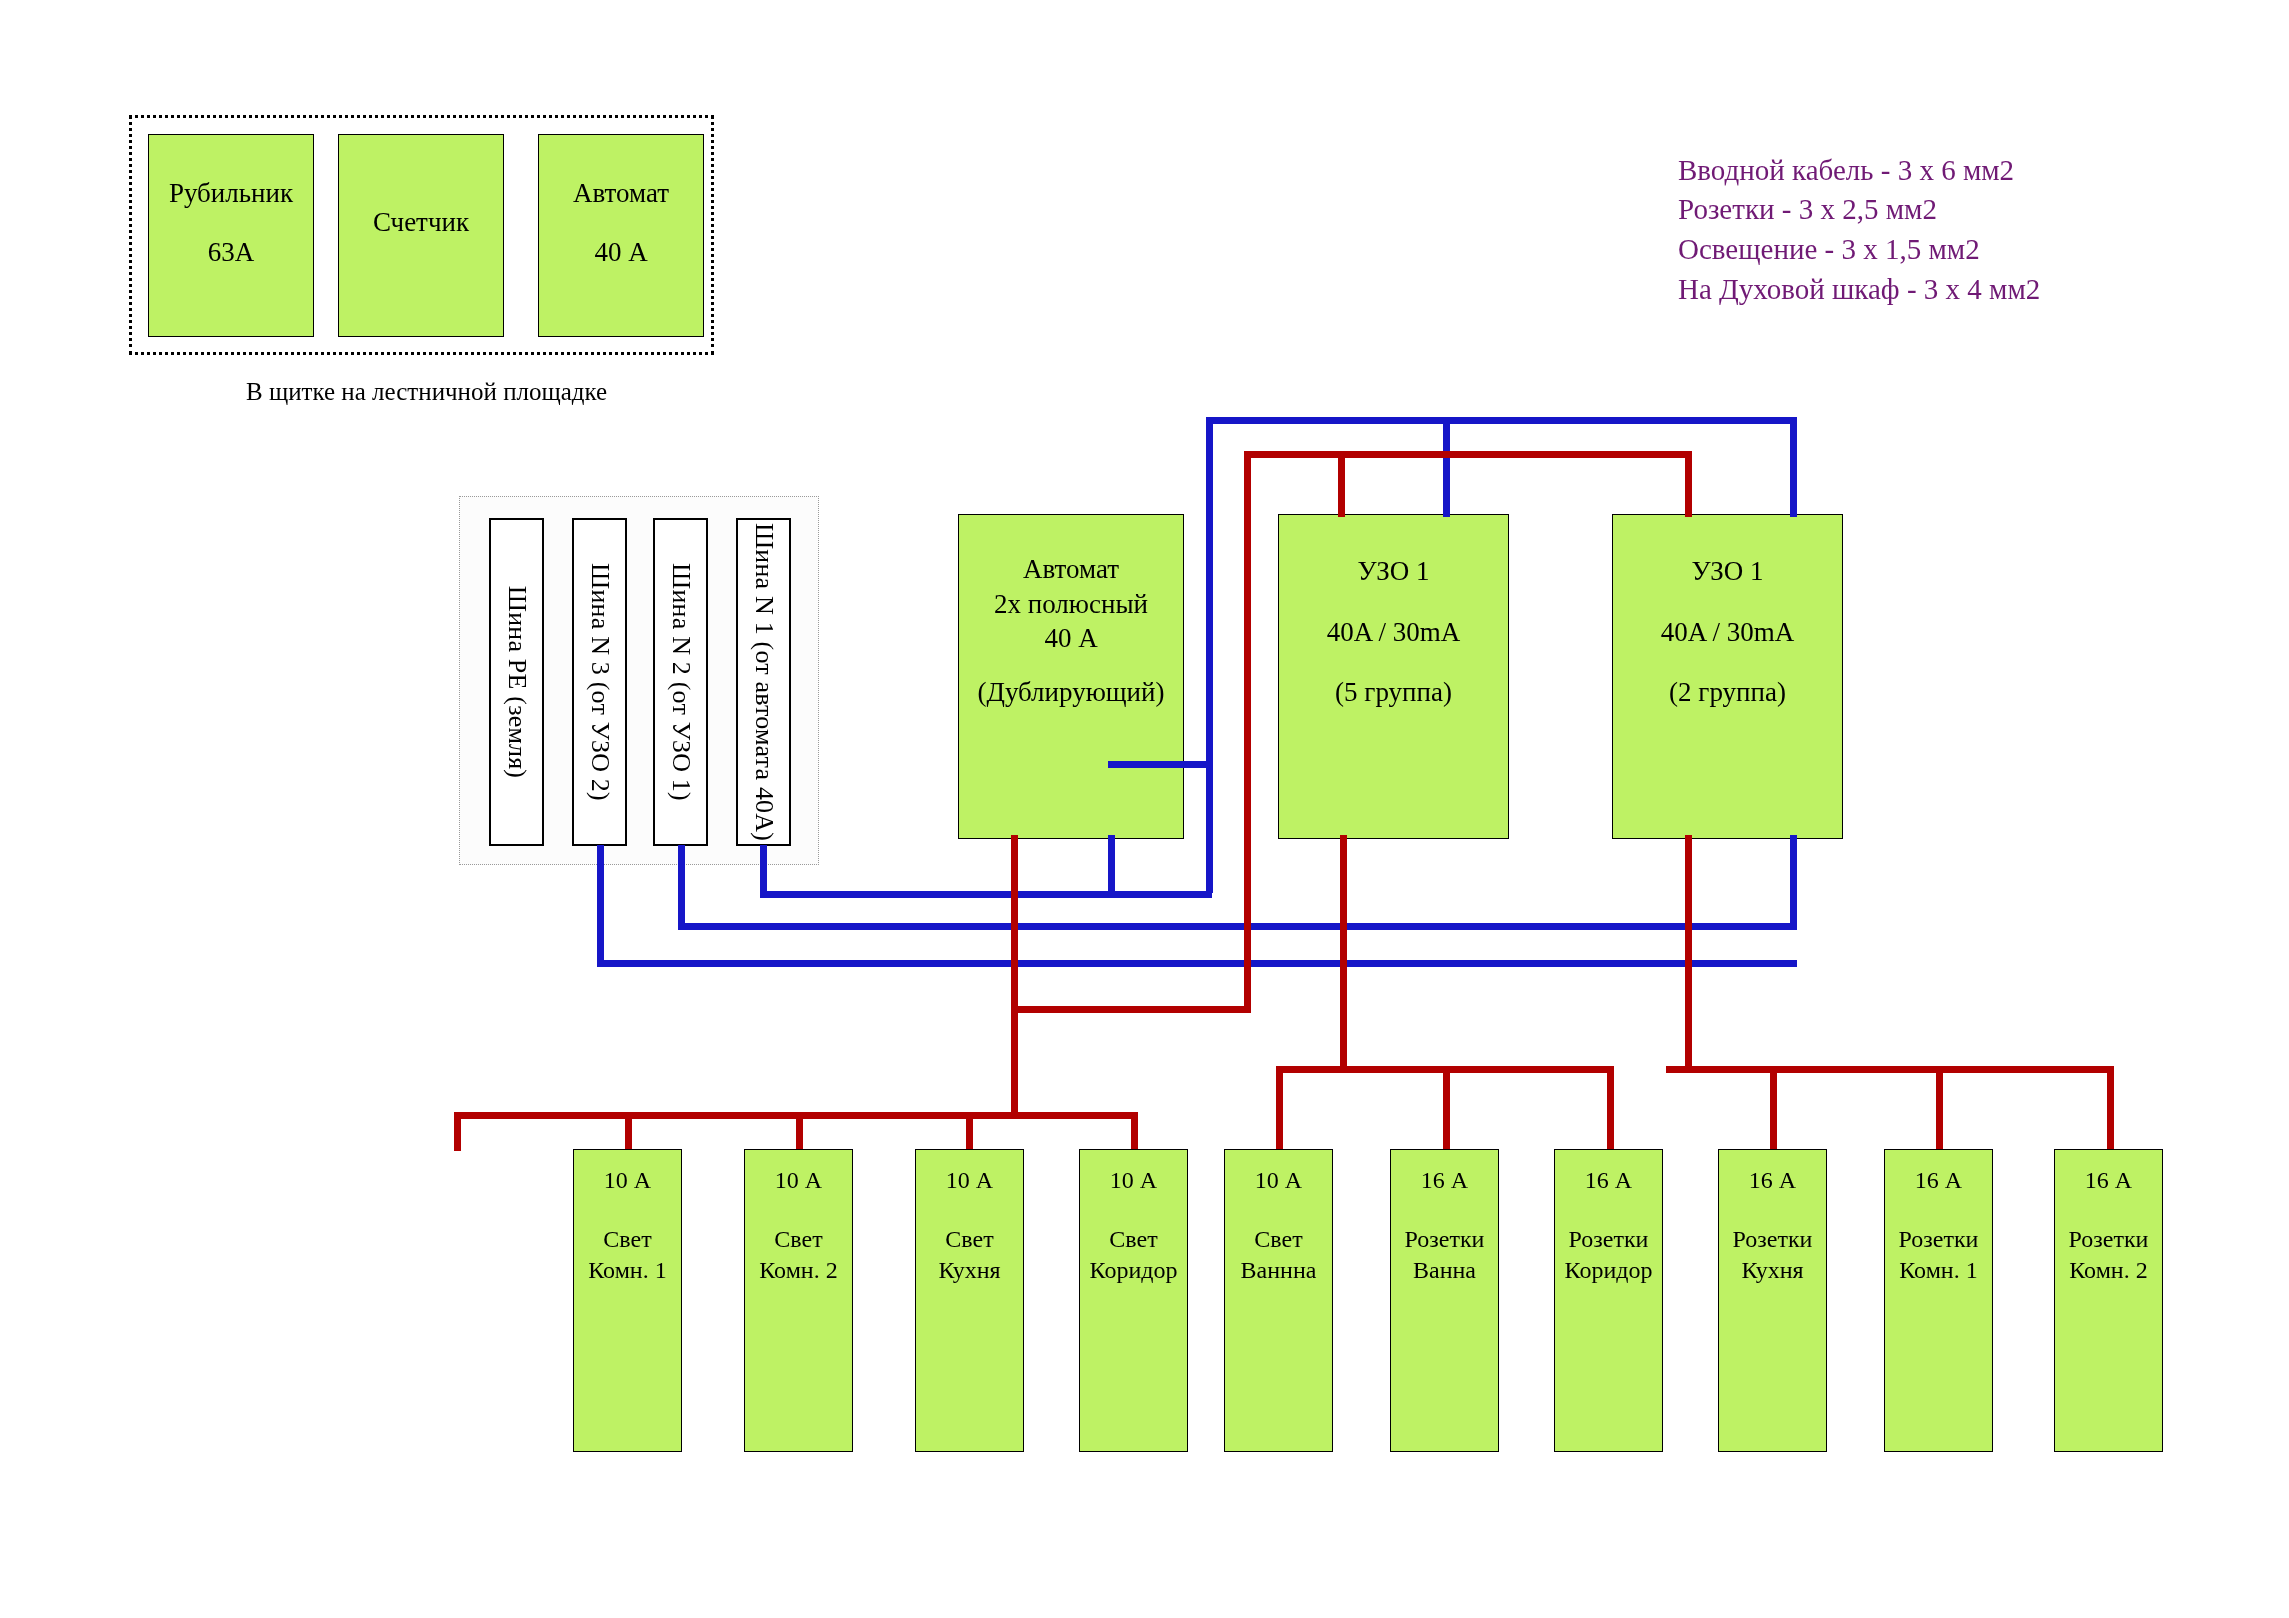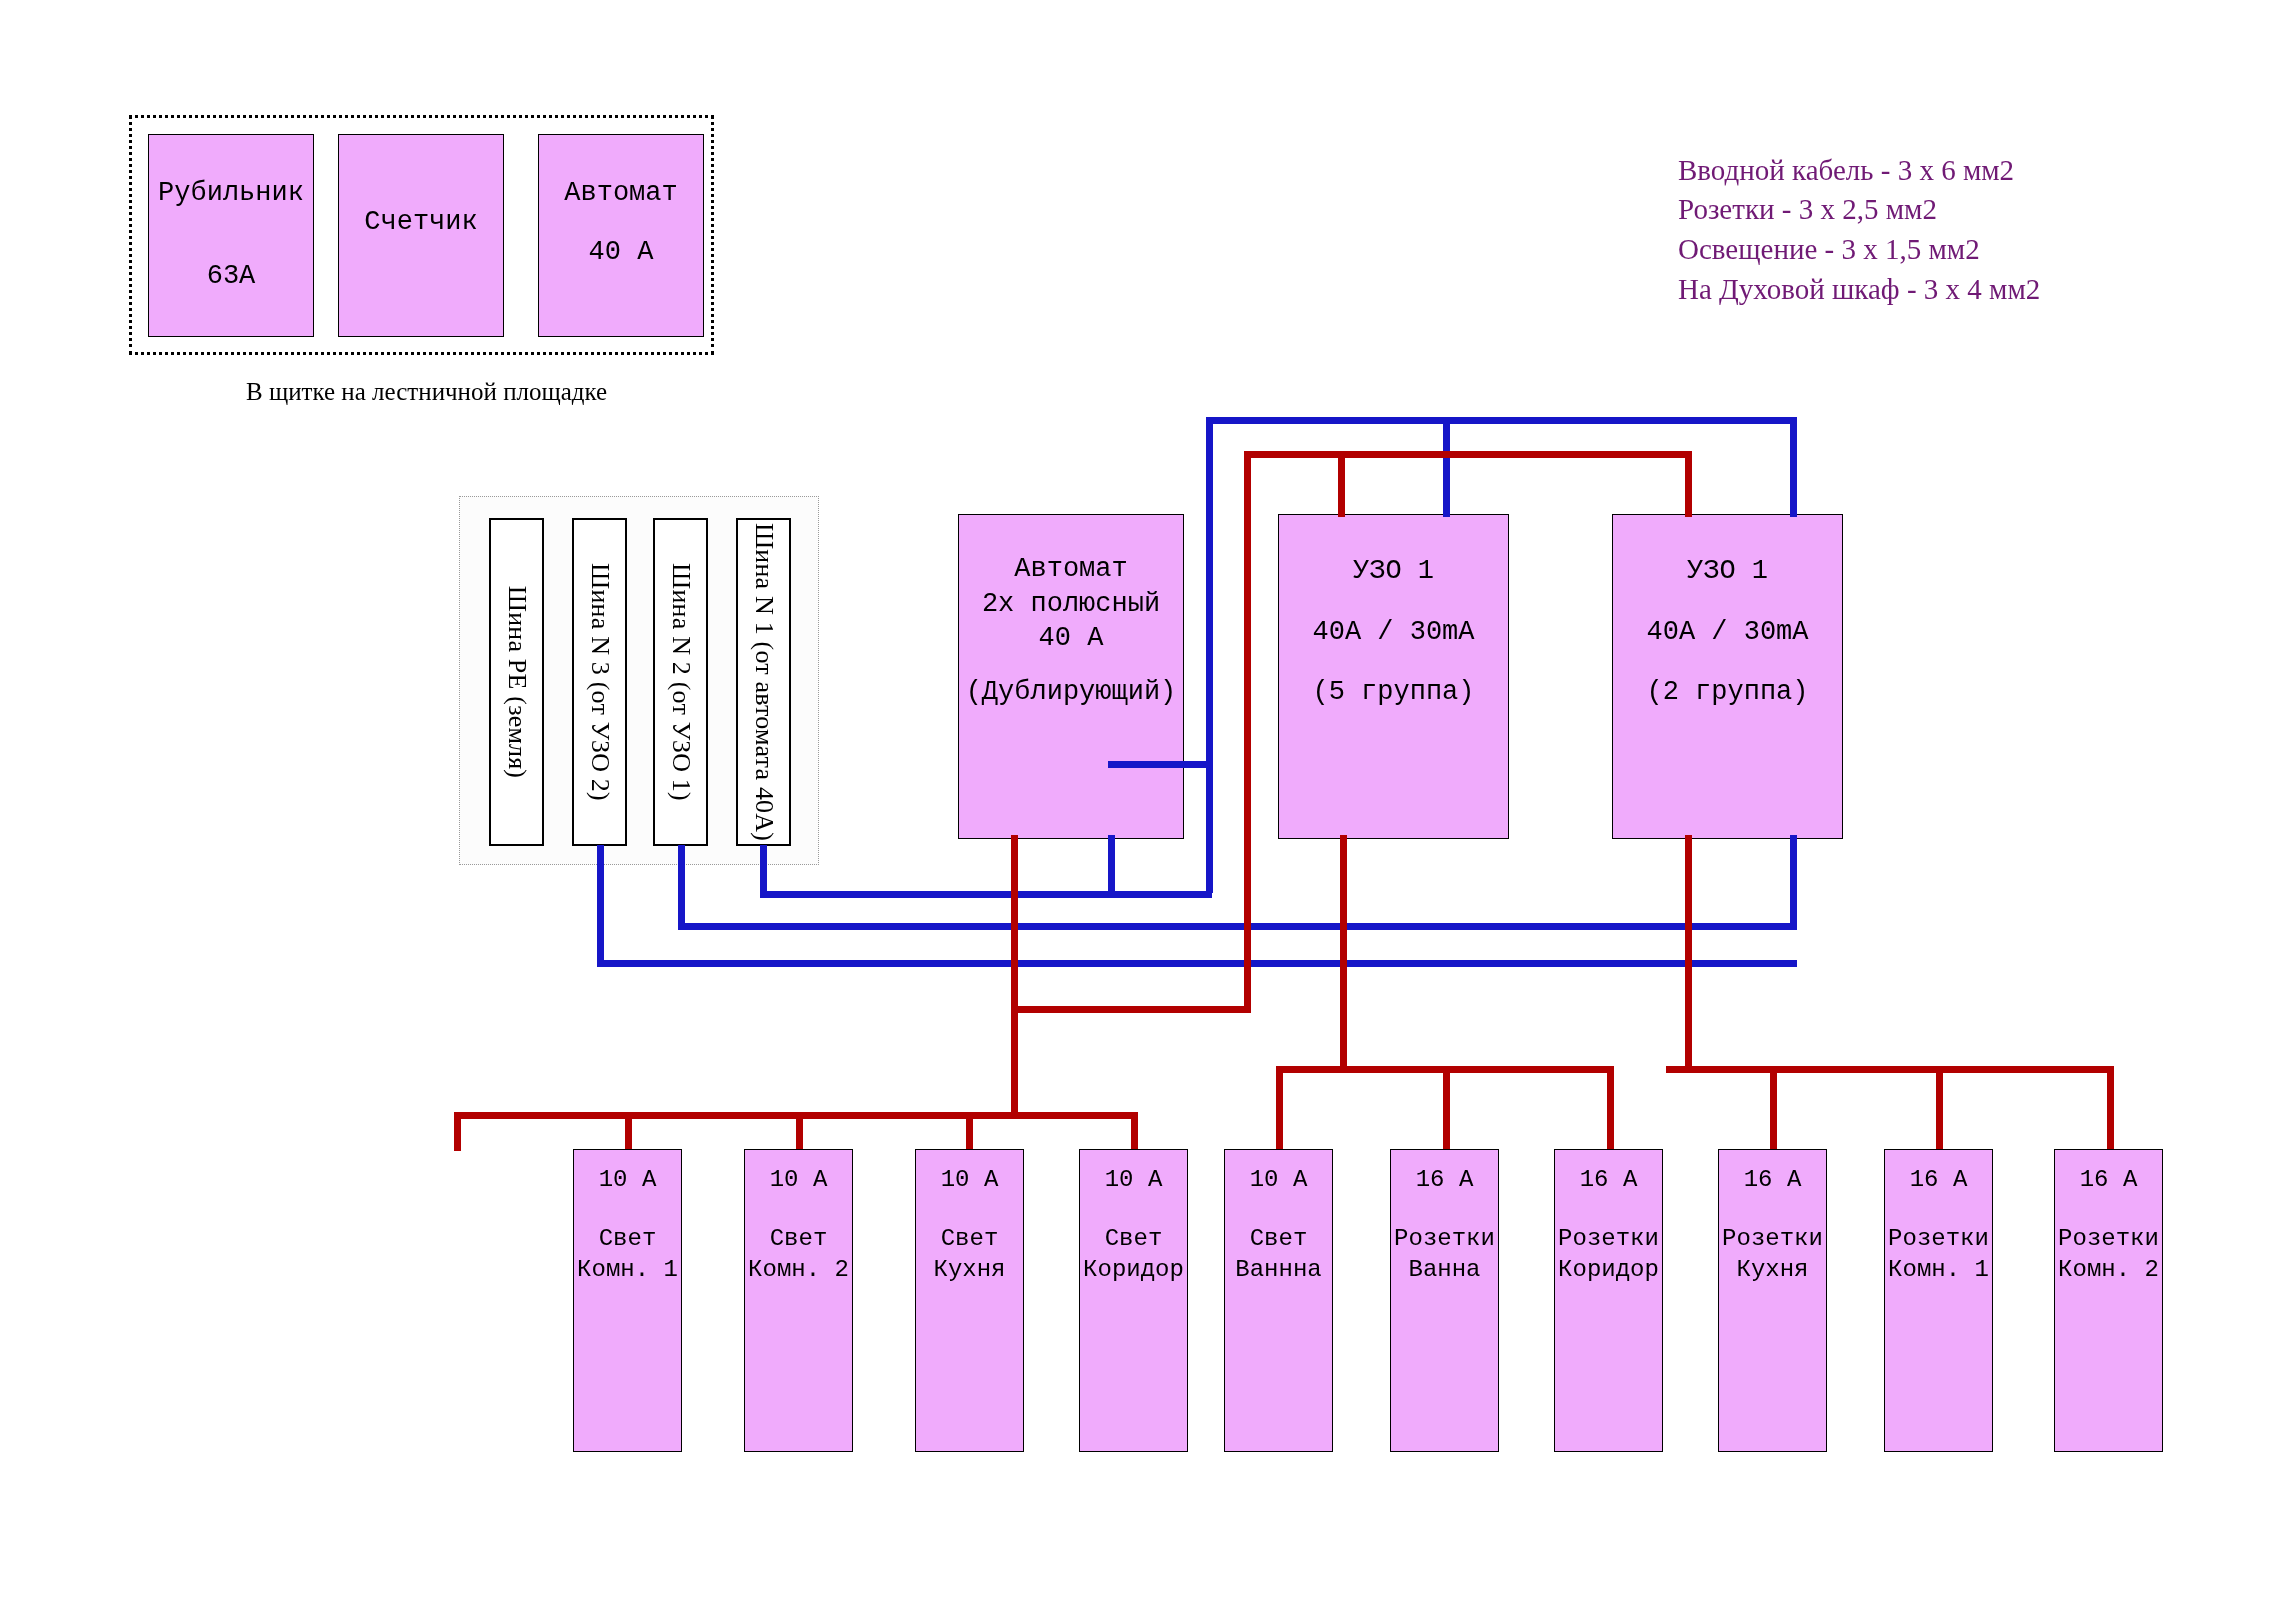--- a/index.html
+++ b/index.html
@@ -16,23 +16,22 @@
     width: 2290px;
     height: 1619px;
     background: #ffffff;
     overflow: hidden;
   }
   
   .box {
     position: absolute;
     box-sizing: border-box;
     border: 1.8px solid #000000;
-    background: #f0abfc;
+    background: #bef264;
     text-align: center;
-    font-family: Liberation Mono, monospace;
   }
   .dashed-panel {
     position: absolute;
     box-sizing: border-box;
     border: 3.7px dotted #000000;
     background: #ffffff;
   }
   .bus-panel {
     position: absolute;
     box-sizing: border-box;
@@ -90,21 +89,21 @@
 </style>
 </head>
 <body>
 
 <div id="canvas">
 
   <div class="dashed-panel" style="left:129px; top:115px; width:585px; height:240px;"></div>
 
   <div class="box" style="left:148px; top:134px; width:166px; height:203px;">
     <div class="ttl" style="top:41px;">Рубильник</div>
-    <div class="ttl" style="top:100px;margin-top:24px;">63А</div>
+    <div class="ttl" style="top:100px;">63А</div>
   </div>
 
   <div class="box" style="left:338px; top:134px; width:166px; height:203px;">
     <div class="ttl" style="top:70px;">Счетчик</div>
   </div>
 
   <div class="box" style="left:538px; top:134px; width:166px; height:203px;">
     <div class="ttl" style="top:41px;">Автомат</div>
     <div class="ttl" style="top:100px;">40 А</div>
   </div>

